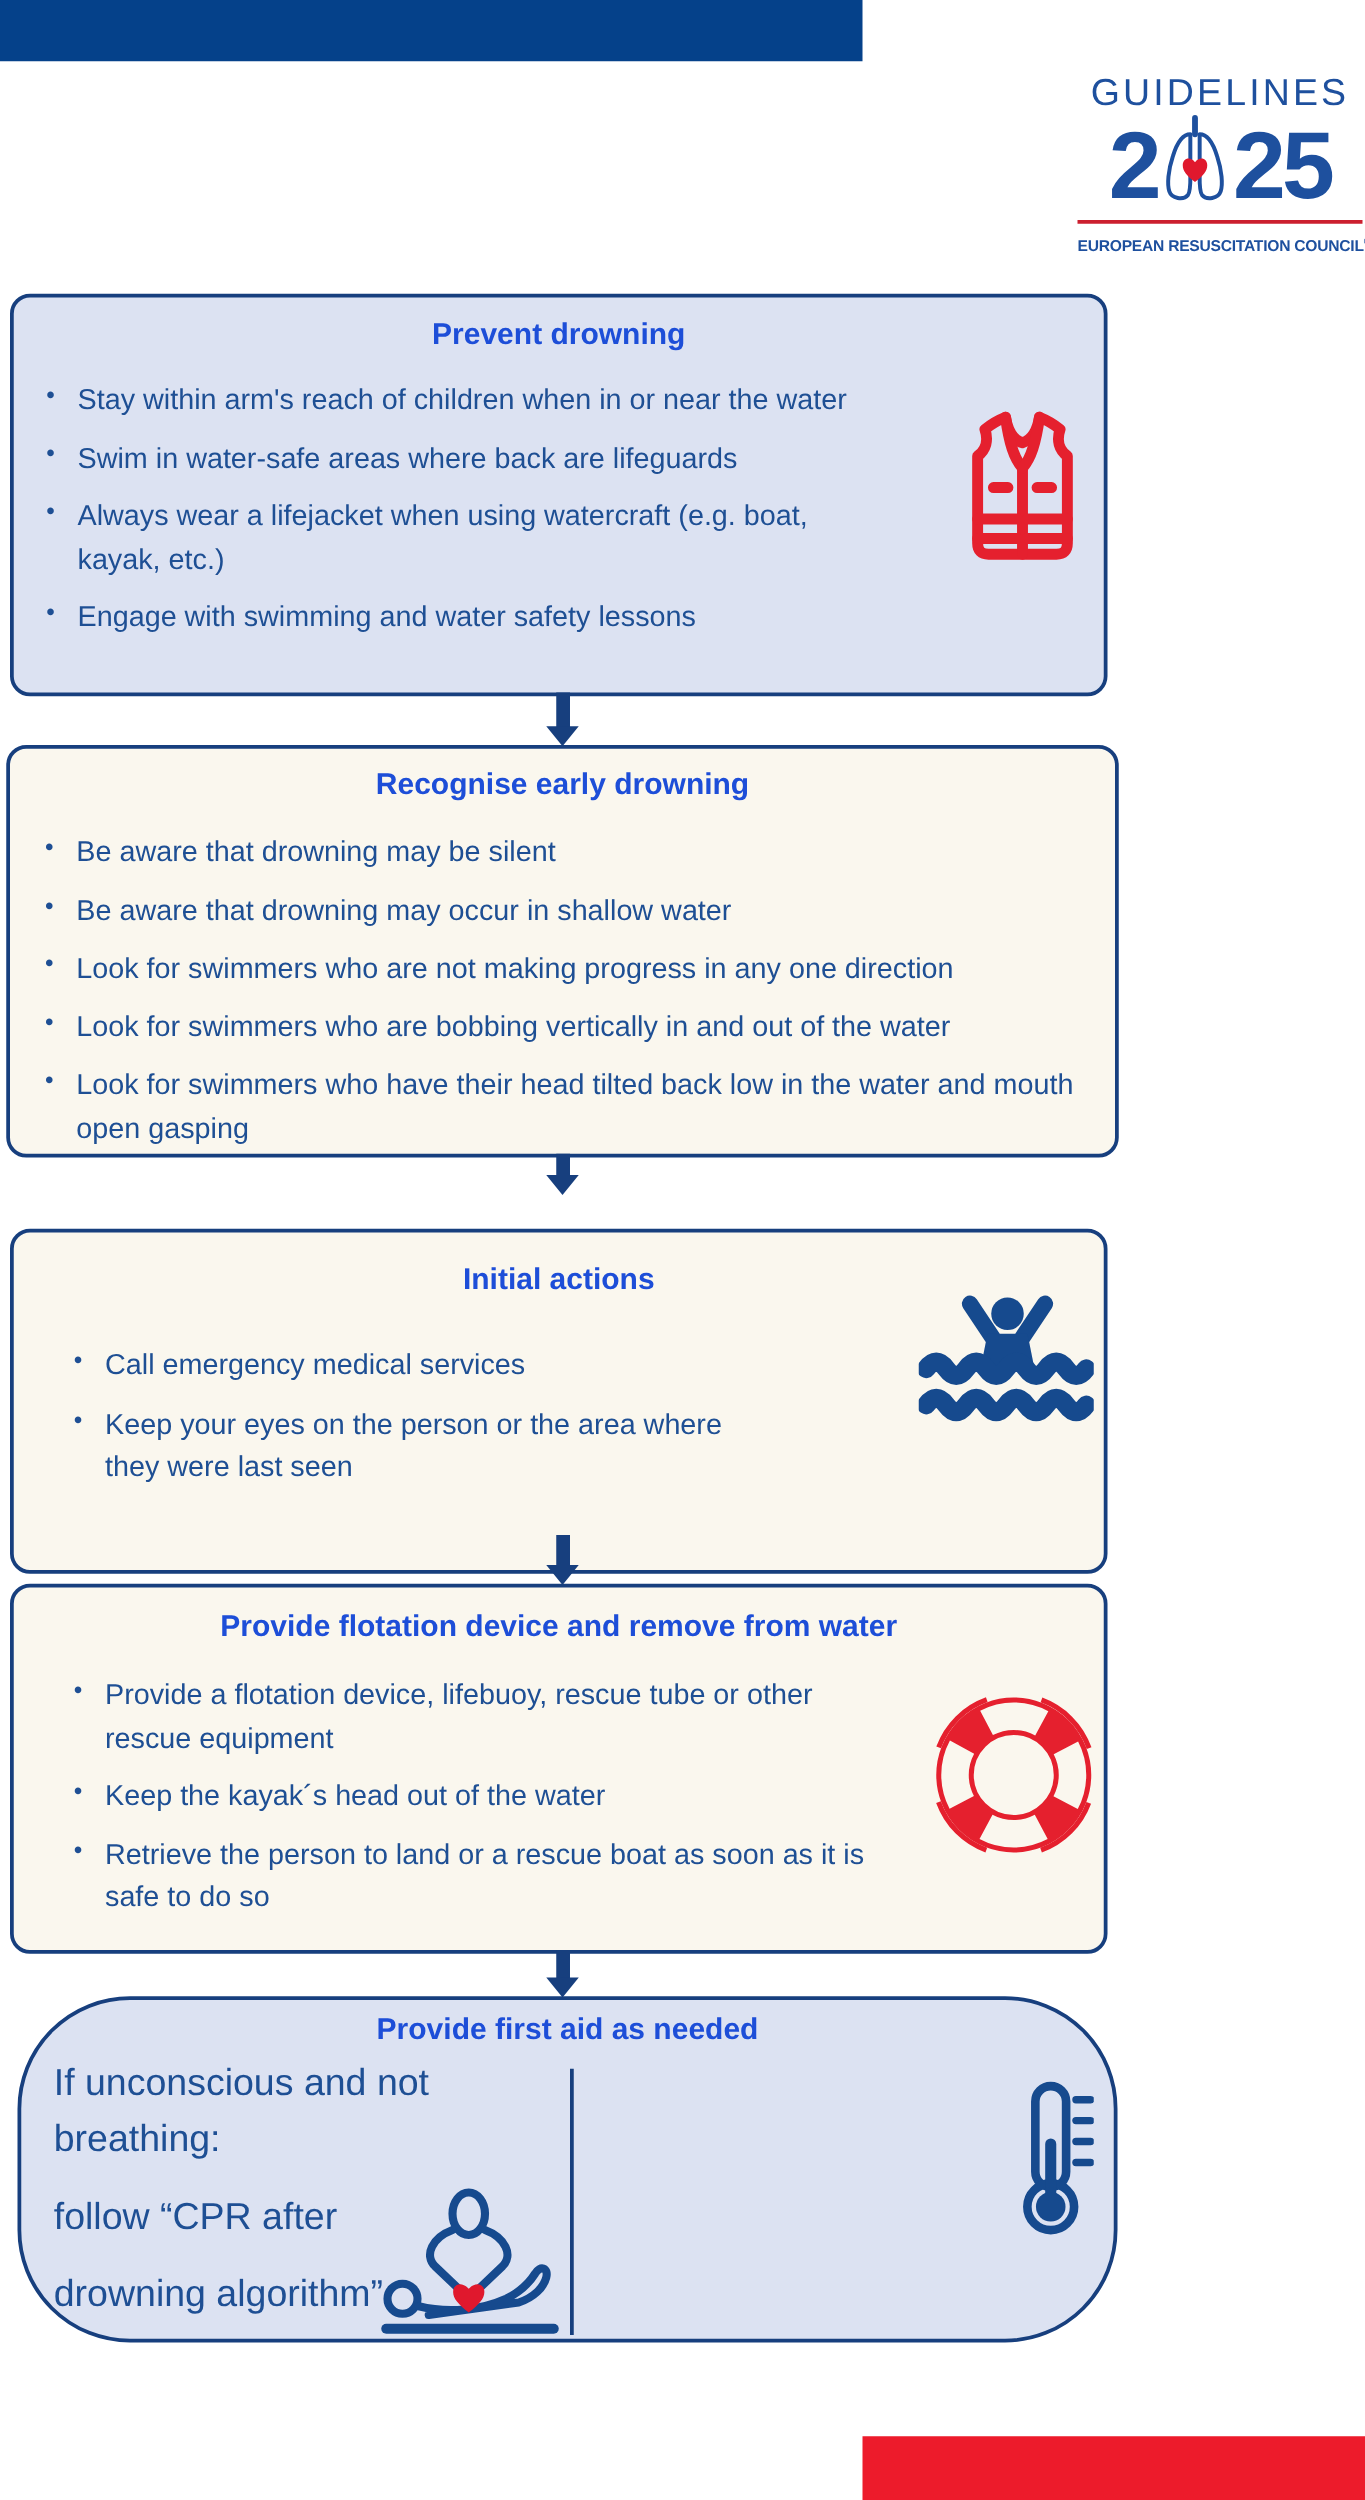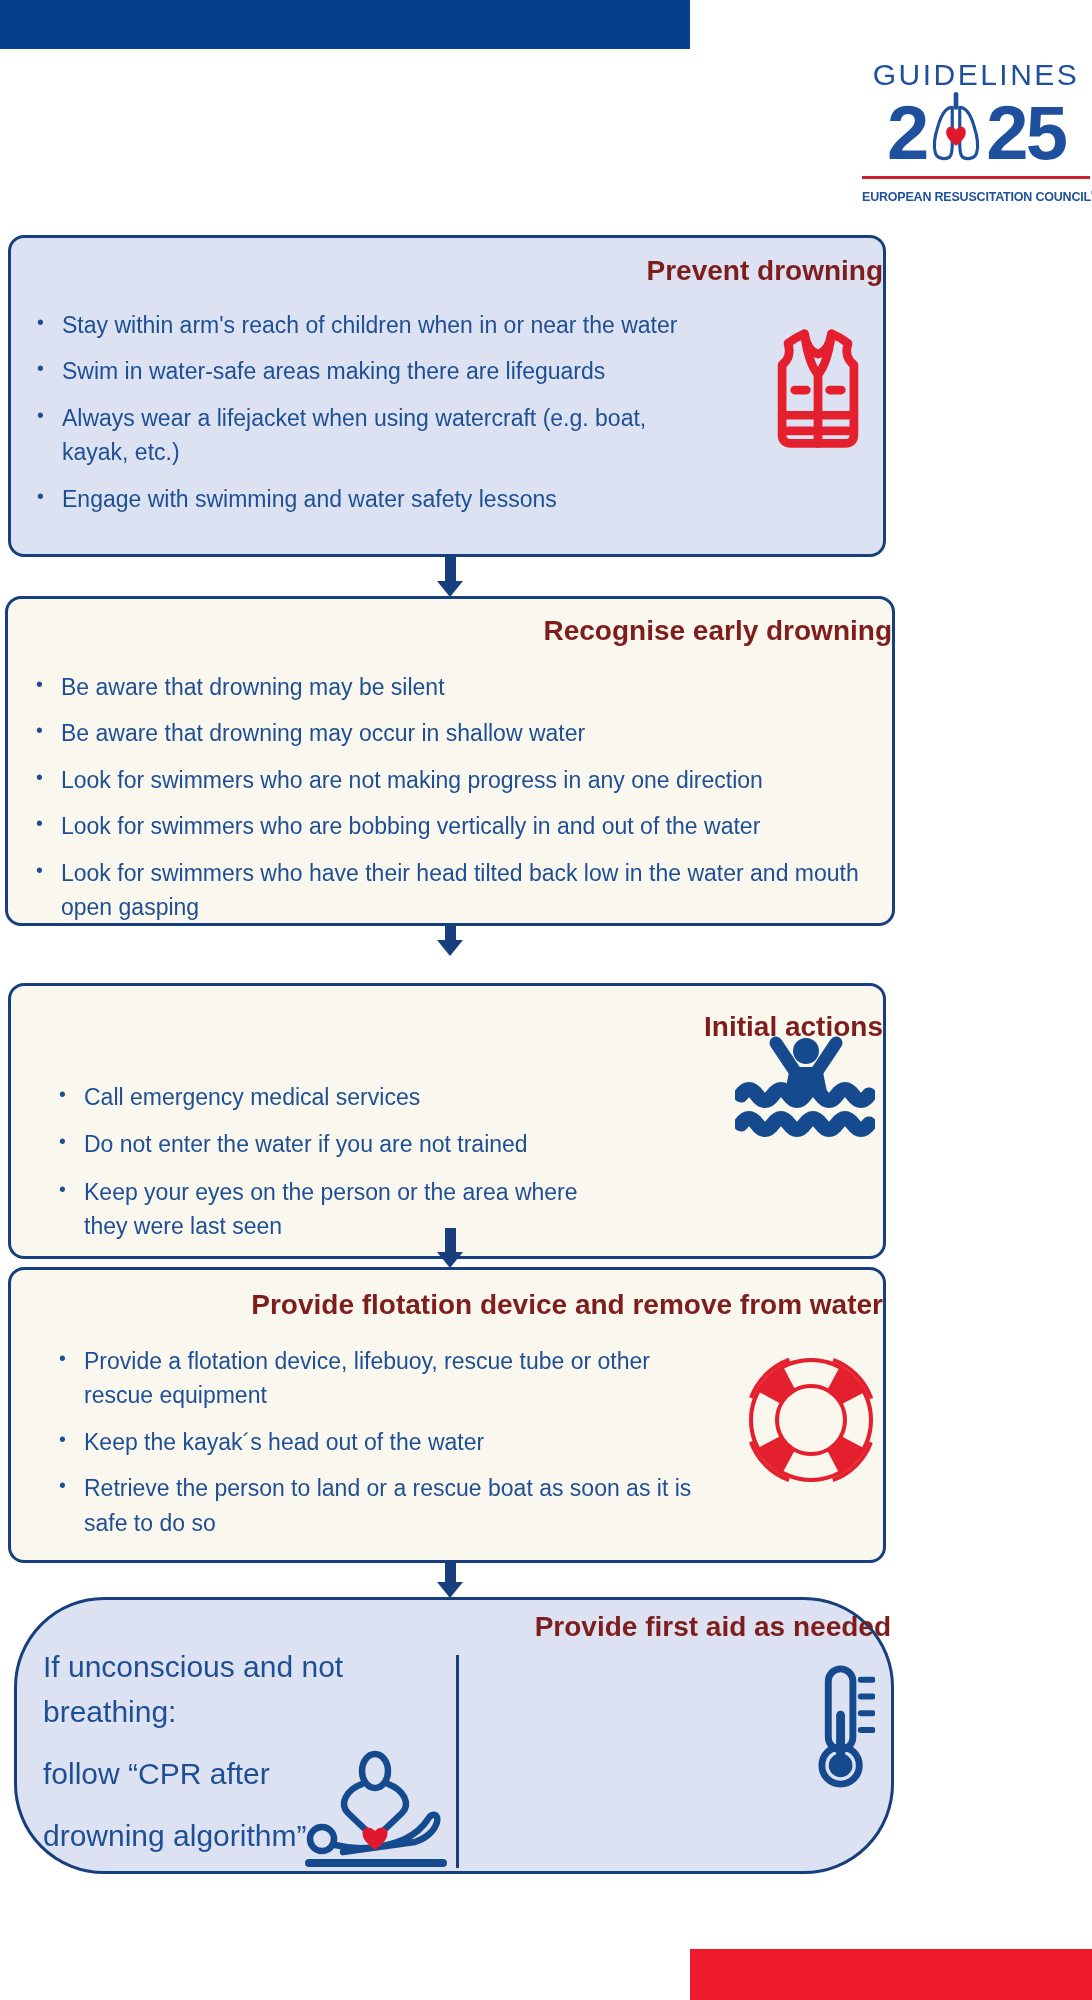--- a/index.html
+++ b/index.html
@@ -19,21 +19,21 @@
   .logo-org sup{font-size:9px;}
   
   .panel{position:absolute;box-sizing:border-box;border:3px solid #173f7e;border-radius:16px;}
   .panel.blue{background:#dce2f2;}
   .panel.cream{background:#faf7ee;}
   #box1{left:8px;top:235px;width:878px;height:322px;}
   #box2{left:5px;top:596px;width:890px;height:330px;}
   #box3{left:8px;top:955px;width:878px;height:276px;margin-top:28px;}
   #box4{left:8px;top:1267px;width:878px;height:296px;}
   #box5{left:14px;top:1597px;width:880px;height:277px;border-radius:90px;}
-  .panel-title{margin:0;font-size:28px;font-weight:bold;color:#7f1d1d;text-align:right;line-height:1.35;}
+  .panel-title{margin:0;font-size:24px;font-weight:bold;color:#1d4ed8;text-align:center;line-height:1.35;}
   #box1 .panel-title{padding-top:14px;}
   #box2 .panel-title{padding-top:13px;}
   #box3 .panel-title{padding-top:22px;}
   #box4 .panel-title{padding-top:16px;}
   #box5 .panel-title{padding-top:8px;}
   .bullets{list-style:none;margin:0;padding:0;color:#1e4f94;font-size:23px;line-height:1.5;}
   .bullets li{position:relative;padding-left:29px;}
   .bullets li::before{content:"\2022";position:absolute;left:4px;top:0px;font-size:0.85em;color:#1e4f94;}
   #box1 .bullets{margin:18px 0 16px 22px;width:645px;}
   #box1 .bullets li{margin-top:12px;}
@@ -88,21 +88,21 @@
       <span>25</span>
     </div>
     <div class="logo-rule"></div>
     <div class="logo-org"><span>EUROPEAN RESUSCITATION COUNCIL</span><sup>©</sup></div>
   </div>
 
   <section id="box1" class="panel blue">
     <h2 class="panel-title">Prevent drowning</h2>
     <ul class="bullets">
       <li>Stay within arm's reach of children when in or near the water</li>
-      <li>Swim in water-safe areas making there are lifeguards</li>
+      <li>Swim in water-safe areas where back are lifeguards</li>
       <li>Always wear a lifejacket when using watercraft (e.g. boat, kayak, etc.)</li>
       <li>Engage with swimming and water safety lessons</li>
     </ul>
     <svg class="panel-icon" width="118" height="130" viewBox="0 0 120 134">
       <g fill="none" stroke="#e5202e" stroke-width="9" stroke-linecap="round" stroke-linejoin="round">
         <path d="M29,18 C35,13 41,10 46,8 C48,20 53,27 60,29 C67,27 72,20 74,8 C79,10 85,13 91,18 C88,27 90,35 97,40 L97,112 Q97,121 88,121 L32,121 Q23,121 23,112 L23,40 C30,35 32,27 29,18 Z"></path>
         <path d="M46,8 C49,30 53,42 60,50 L60,121"></path>
         <path d="M74,8 C71,30 67,42 60,50"></path>
         <path d="M36,66 L48,66 M72,66 L84,66"></path>
         <path d="M23,92 L56,92 M64,92 L97,92 M23,108 L56,108 M64,108 L97,108"></path>
@@ -122,21 +122,20 @@
       <li>Look for swimmers who have their head tilted back low in the water and mouth open gasping</li>
     </ul>
   </section>
 
   <div id="arrow2" class="flow-arrow"></div>
 
   <section id="box3" class="panel cream">
     <h2 class="panel-title">Initial actions</h2>
     <ul class="bullets">
       <li>Call emergency medical services</li>
-      <li>Do not enter the water if you are not trained</li>
       <li>Keep your eyes on the person or the area where they were last seen</li>
     </ul>
     <svg class="panel-icon" width="140" height="118" viewBox="0 0 140 118">
       <circle cx="71" cy="20" r="13" fill="#164a8e"></circle>
       <path d="M41,12 L59,39 M101,12 L83,39" stroke="#164a8e" stroke-width="13" stroke-linecap="round" fill="none"></path>
       <path d="M55,36 L87,36 L93,66 L49,66 Z" fill="#164a8e"></path>
       <path d="M6,64 q8,-11 16,0 q8,11 16,0 q8,-11 16,0 q8,11 16,0 q8,-11 16,0 q8,11 16,0 q8,-11 16,0 q8,11 16,0" fill="none" stroke="#164a8e" stroke-width="15" stroke-linecap="round"></path>
       <path d="M6,93 q8,-11 16,0 q8,11 16,0 q8,-11 16,0 q8,11 16,0 q8,-11 16,0 q8,11 16,0 q8,-11 16,0 q8,11 16,0" fill="none" stroke="#164a8e" stroke-width="15" stroke-linecap="round"></path>
     </svg>
   </section>

